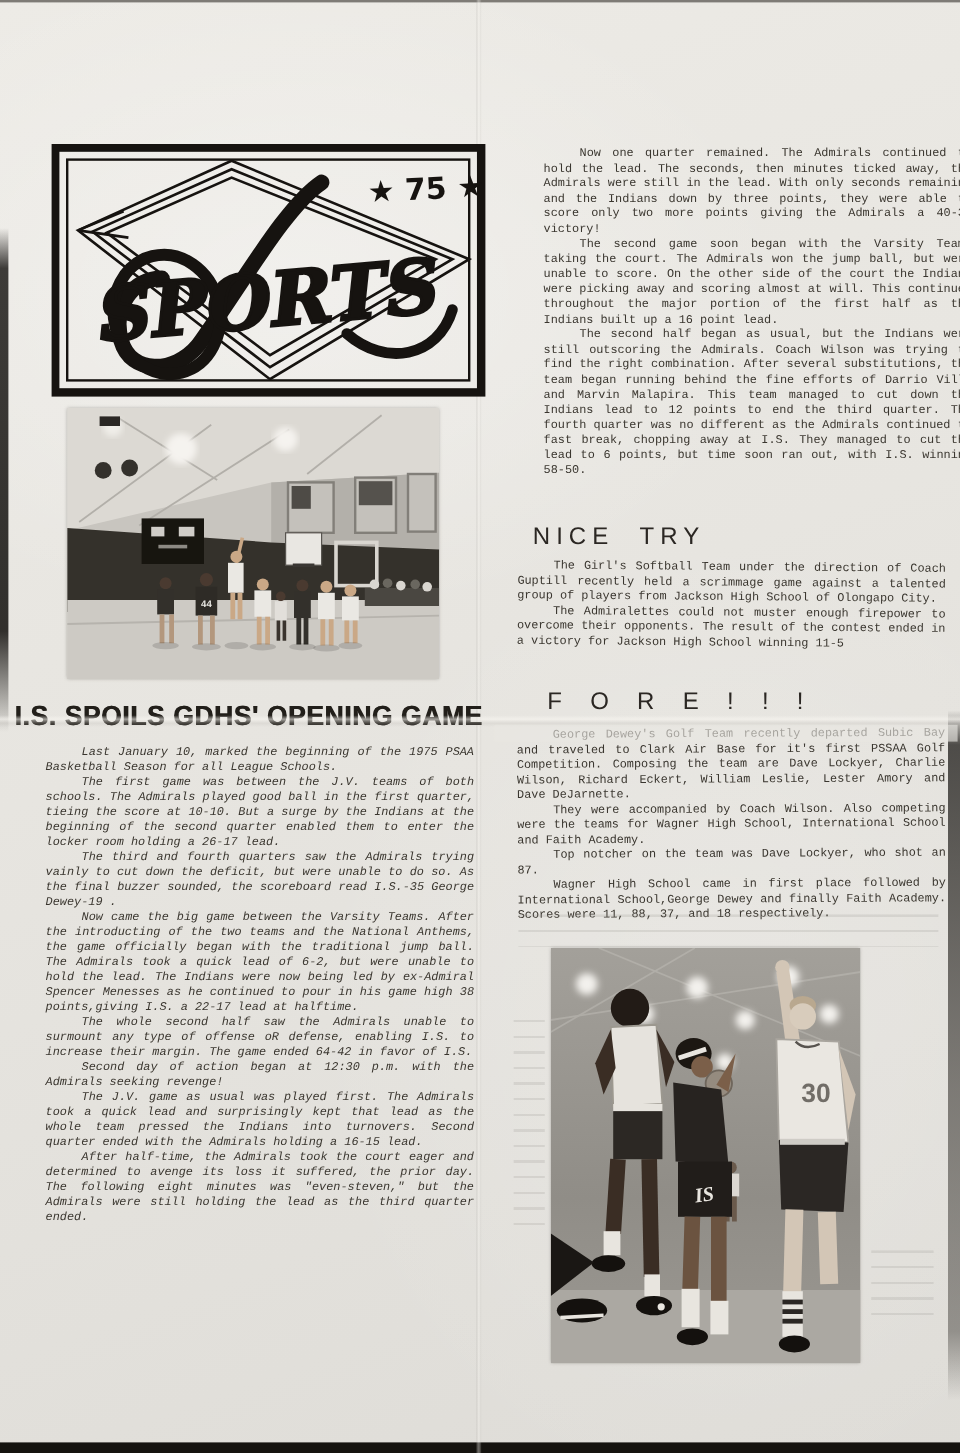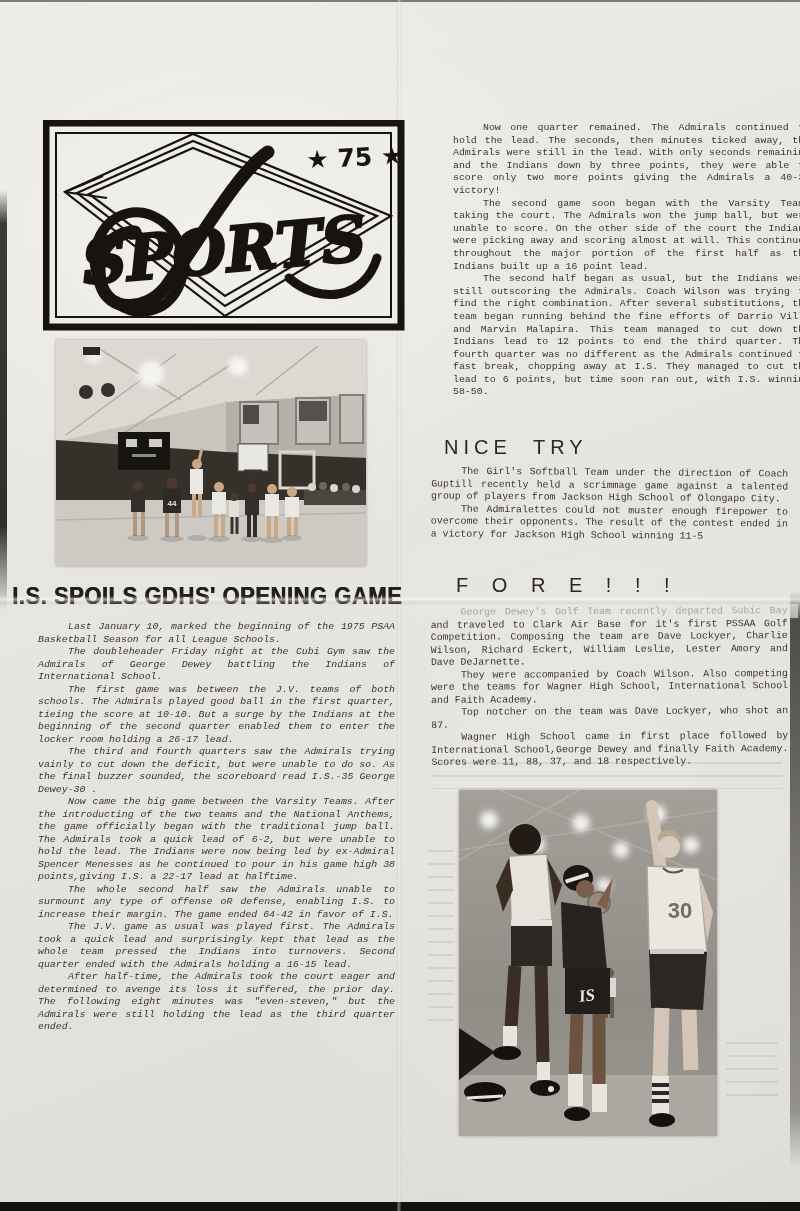--- a/index.html
+++ b/index.html
@@ -194,25 +194,25 @@
             <ellipse cx="216" cy="200" rx="11" ry="3"></ellipse>
             <ellipse cx="236" cy="198" rx="10" ry="3"></ellipse>
         </g>
       </g>
     </svg>
   </div>
 
   <div class="headline-main">I.S. SPOILS GDHS' OPENING GAME</div>
   <div class="col col-left">
     <p>Last January 10, marked the beginning of the 1975 PSAA Basketball Season for all League Schools.</p>
-    <p>The doubleheader Friday night at the Cubi Gym saw the Admirals of George Dewey battling the Indians of International School.</p>
     <p>The first game was between the J.V. teams of both schools. The Admirals played good ball in the first quarter, tieing the score at 10-10. But a surge by the Indians at the beginning of the second quarter enabled them to enter the locker room holding a 26-17 lead.</p>
-    <p>The third and fourth quarters saw the Admirals trying vainly to cut down the deficit, but were unable to do so. As the final buzzer sounded, the scoreboard read I.S.-35  George Dewey-30 .</p>
+    <p>The third and fourth quarters saw the Admirals trying vainly to cut down the deficit, but were unable to do so. As the final buzzer sounded, the scoreboard read I.S.-35  George Dewey-19 .</p>
     <p>Now came the big game between the Varsity Teams. After the introducting of the two teams and the National Anthems, the game officially began with the traditional jump ball. The Admirals took a quick lead of 6-2, but were unable to hold the lead. The Indians were now being led by ex-Admiral Spencer Menesses as he continued to pour in his game high 38 points,giving I.S. a 22-17 lead at halftime.</p>
     <p>The whole second half saw the Admirals unable to surmount any type of offense oR defense, enabling I.S. to increase their margin. The game ended 64-42 in favor of I.S.</p>
+    <p>Second day of action began at 12:30 p.m. with the Admirals seeking revenge!</p>
     <p>The J.V. game as usual was played first. The Admirals took a quick lead and surprisingly kept that lead as the whole team pressed the Indians into turnovers. Second quarter ended with the Admirals holding a 16-15 lead.</p>
     <p>After half-time, the Admirals took the court eager and determined to avenge its loss it suffered, the prior day. The following eight minutes was "even-steven," but the Admirals were still holding the lead as the third quarter ended.</p>
   </div>
 
   <div class="col col-right-top">
     <p>Now one quarter remained. The Admirals continued to hold the lead. The seconds, then minutes ticked away, the Admirals were still in the lead. With only seconds remaining and the Indians down by three points, they were able to score only two more points giving the Admirals a 40-39 victory!</p>
     <p>The second game soon began with the Varsity Teams taking the court. The Admirals won the jump ball, but were unable to score. On the other side of the court the Indians were picking away and scoring almost at will. This continued throughout the major portion of the first half as the Indians built up a 16 point lead.</p>
     <p>The second half began as usual, but the Indians were still outscoring the Admirals. Coach Wilson was trying to find the right combination. After several substitutions, the team began running behind the fine efforts of Darrio Villa and Marvin Malapira. This team managed to cut down the Indians lead to 12 points to end the third quarter. The fourth quarter was no different as the Admirals continued to fast break, chopping away at I.S. They managed to cut the lead to 6 points, but time soon ran out, with I.S. winning 58-50.</p>
   </div>
 

